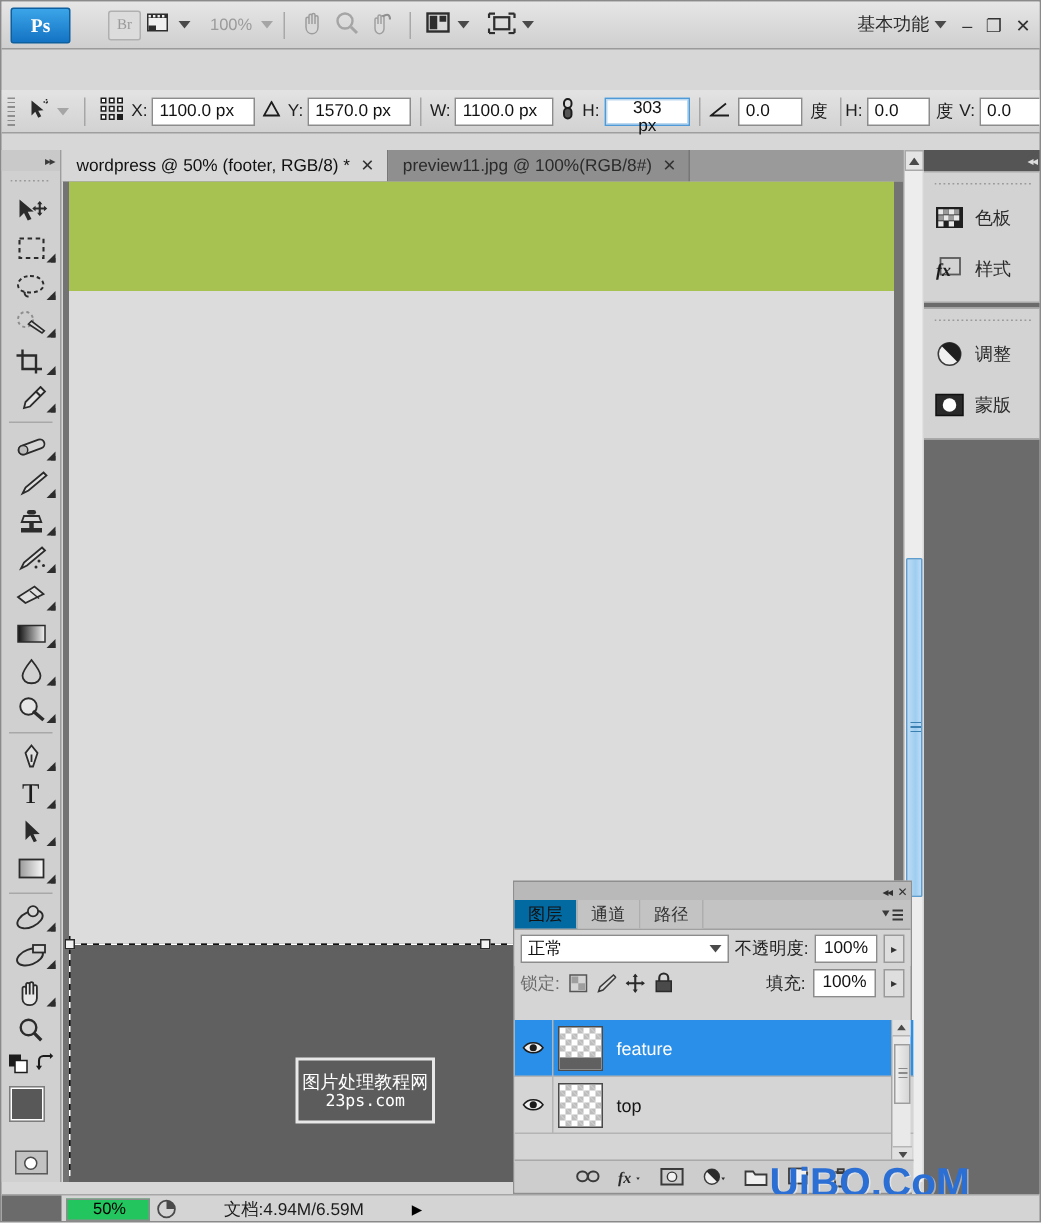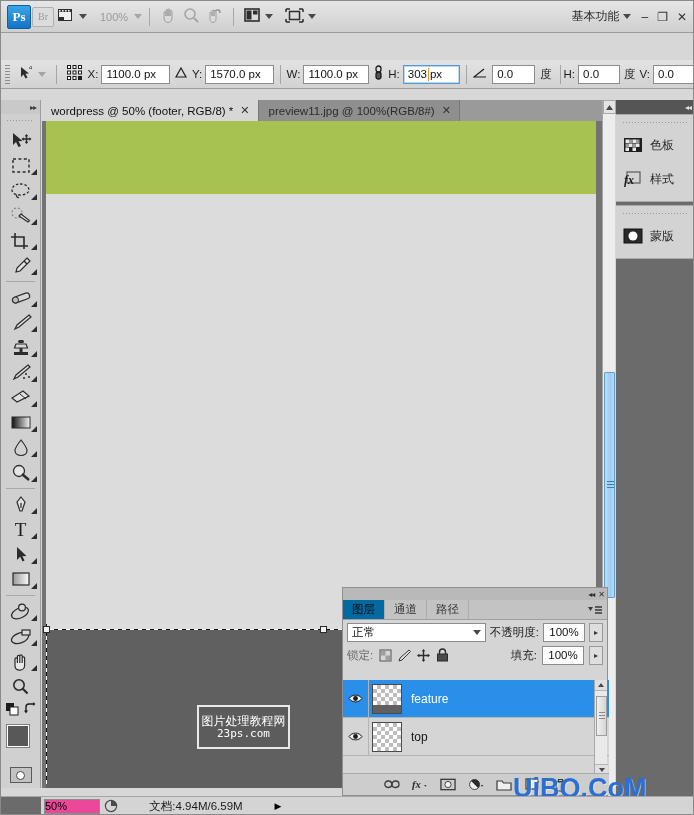--- a/index.html
+++ b/index.html
@@ -21,29 +21,29 @@
   }
 
   
   #appbar {
     position: absolute; left:0; top:0; width: 694px; height: 32px;
     background: linear-gradient(#e6e6e6, #cfcfcf);
     border-bottom: 1px solid #9a9a9a;
     display: flex; align-items: center;
   }
   .ps-logo {
-    width: 24px; height: 24px; margin-left: 6px;
+    width: 40px; height: 24px; margin-left: 6px;
     background: linear-gradient(#3ba5e8,#1473c4);
     border: 1px solid #0d5f9e; border-radius: 2px;
     color: #fff; font-weight: bold; font-size: 13px;
     display:flex; align-items:center; justify-content:center;
     font-family: "Liberation Serif", serif;
   }
   .br-btn {
-    width: 22px; height: 20px; margin-left: 1px;
+    width: 22px; height: 20px; margin-left: 25px;
     border: 1px solid #b0b0b0; border-radius: 2px;
     background: #dcdcdc; color: #9a9a9a; font-size: 10px;
     display:flex; align-items:center; justify-content:center;
     font-family: "Liberation Serif", serif;
   }
   .ab-item { display:flex; align-items:center; height:32px; padding: 0 3px; }
   .ab-sep { width:1px; height:18px; background:#a8a8a8; margin: 0 7px; }
   .caret { width:0;height:0;border-left:4px solid transparent;border-right:4px solid transparent;
            border-top:5px solid #4a4a4a; margin-left:4px; }
   .caret.dim { border-top-color:#a5a5a5; }
@@ -73,21 +73,21 @@
   .grip { width:5px; height:19px; margin: 0 4px 0 2px;
     background-image: repeating-linear-gradient(#8d8d8d 0 1px, transparent 1px 3px);
   }
   .ob-sep { width:1px; height:19px; background:#a6a6a6; margin:0 6px; }
   .ob-lab { font-size:11.5px; color:#1d1d1d; margin-right:3px; }
   .ob-field {
     height:19px; background:#fff; border:1px solid #8c8c8c;
     font-size:11.5px; color:#111; padding: 0 4px;
     display:flex; align-items:center;
   }
-  .ob-field.focus { border:1px solid #4f9ad6; box-shadow: inset 0 0 0 1px #bcd9f0; }
+  .ob-field.focus { border:1px solid #4f9ad6; box-shadow: inset 0 0 0 1px #bcd9f0; flex-direction: column; }
   .cursor-bar { display:inline-block; width:1px; height:13px; background:#e09b22; margin:0 1px; }
 
   
   #tabbar {
     position:absolute; left:40px; top:99px; width:567px; height:21px;
     background:#9a9a9a; display:flex; align-items:flex-end;
   }
   .tab {
     height:21px; display:flex; align-items:center;
     padding: 0 8px 0 10px; font-size:11.5px; color:#1a1a1a;
@@ -157,22 +157,22 @@
     background:#ededed; border:1px solid #b3b3b3;
   }
   #hthumb { position:absolute; left:120px; top:1px; width:140px; height:10px; background:#d6d6d6; border:1px solid #b0b0b0;}
 
   
   #statusbar {
     position:absolute; left:0; top:795px; width:694px; height:19px;
     background:#d4d4d4; border-top:1px solid #a6a6a6; display:flex; align-items:center;
   }
   #sb-grip { width:40px; height:18px; background:#6b6b6b; }
-  #sb-zoom { width:56px; height:15px; margin-left:3px; background:#ec4899; border:1px solid #8c8c8c;
-             font-size:11px; display:flex; align-items:center; padding-left:0; }
+  #sb-zoom { width:56px; height:15px; margin-left:3px; background:#22c55e; border:1px solid #8c8c8c;
+             font-size:11px; display:flex; align-items:center; padding-left:17px; }
   #sb-prox { width:17px; height:16px; margin-left:2px; display:flex; align-items:center; justify-content:center; }
   #sb-doc { flex:0 0 150px; text-align:center; font-size:11.5px; color:#1b1b1b; margin-left:2px;}
   #sb-arrow { width:14px; display:flex; align-items:center; justify-content:center; font-size:9px; }
 
   
   #rightdock {
     position:absolute; left:615px; top:99px; width:79px; height:716px;
     background:#6b6b6b;
   }
   #rd-head { height:14px; background:#555; display:flex; align-items:center; justify-content:flex-end;
@@ -709,20 +709,29 @@
           </svg>
         </span>
         <span class="lbl">样式</span>
       </div>
     </div>
 
     <div class="rd-group" style="margin-top:3px">
       <div class="rd-dots"></div>
       <div class="rd-item">
         <span class="rd-ico">
+          <svg width="18" height="18" viewBox="0 0 18 18">
+            <circle cx="9" cy="9" r="7.5" fill="#f0f0f0" stroke="#3a3a3a" stroke-width="1"></circle>
+            <path d="M9 1.5 A7.5 7.5 0 0 1 9 16.5 Z" fill="#1f1f1f" transform="rotate(-45 9 9)"></path>
+          </svg>
+        </span>
+        <span class="lbl">调整</span>
+      </div>
+      <div class="rd-item">
+        <span class="rd-ico">
           <svg width="20" height="16" viewBox="0 0 20 16">
             <rect x="1" y="1" width="18" height="14" fill="#2a2a2a" stroke="#111" stroke-width="1"></rect>
             <circle cx="10" cy="8" r="4.5" fill="#fff"></circle>
           </svg>
         </span>
         <span class="lbl">蒙版</span>
       </div>
     </div>
   </div>
 

